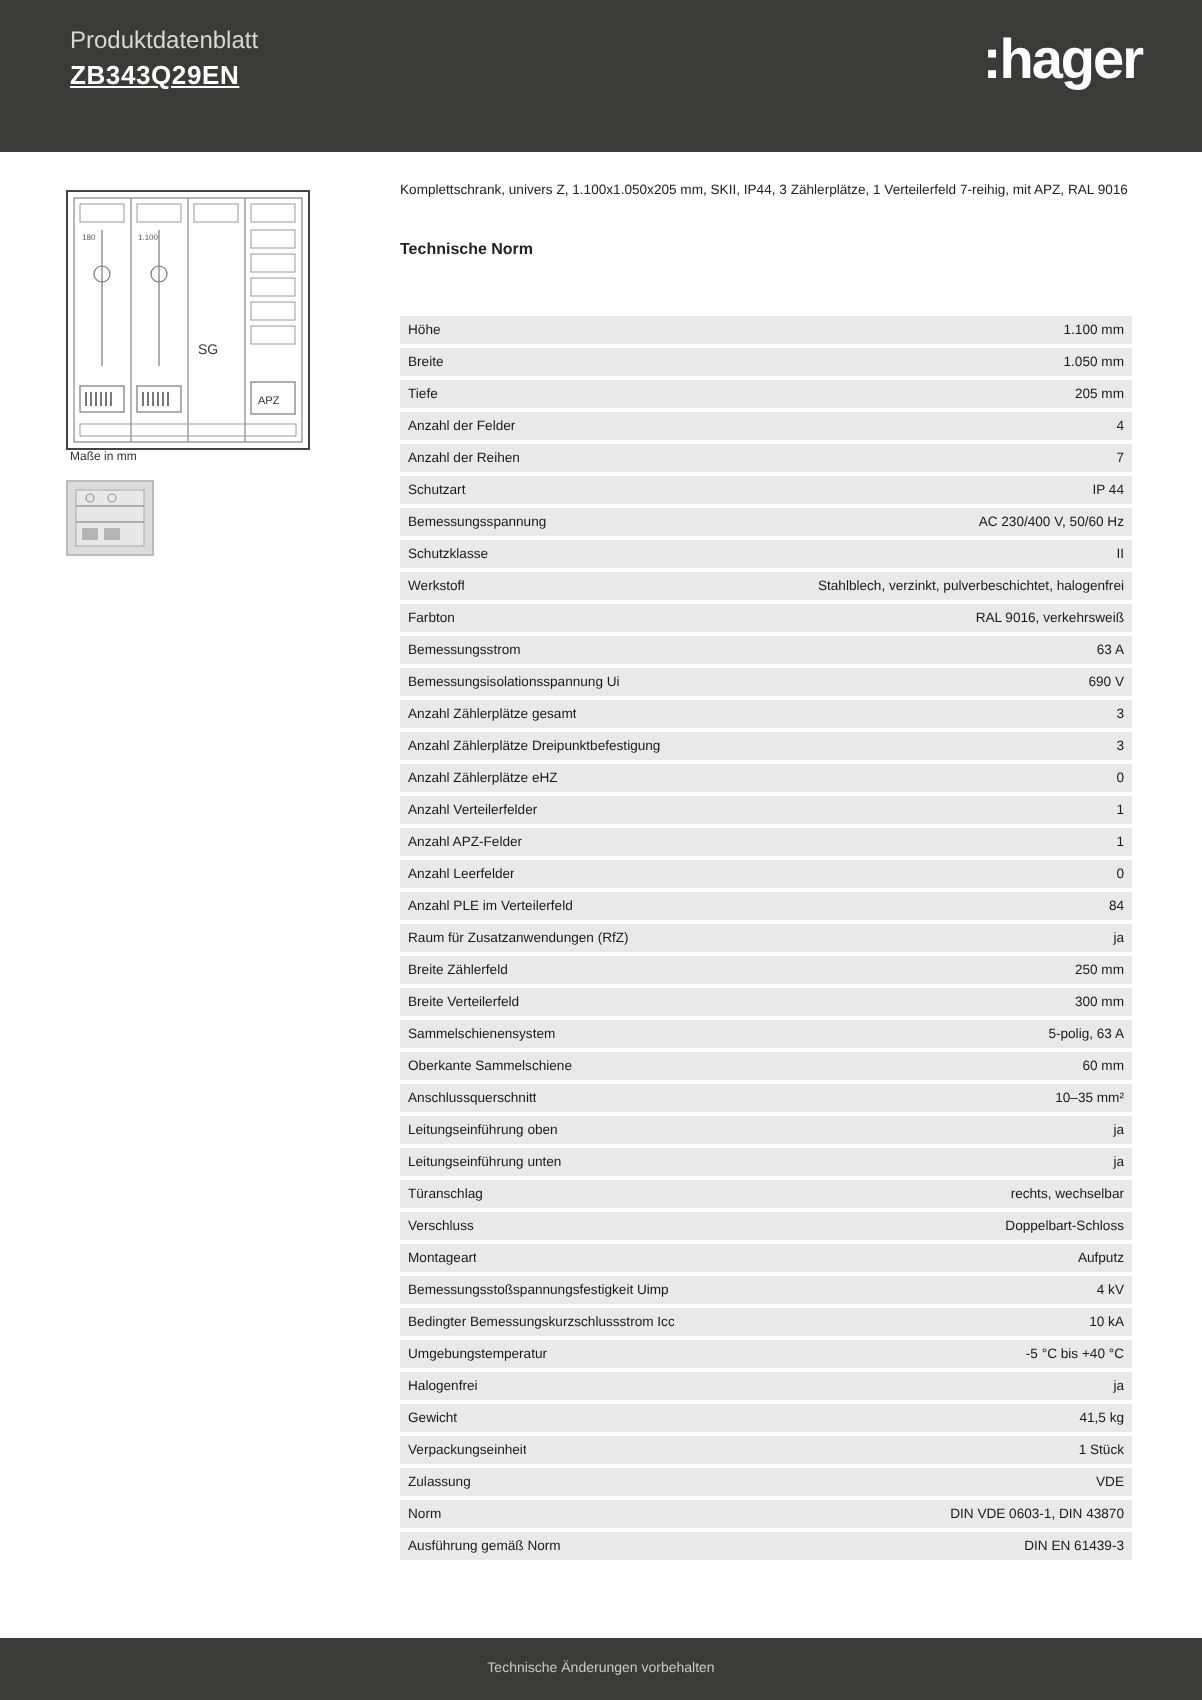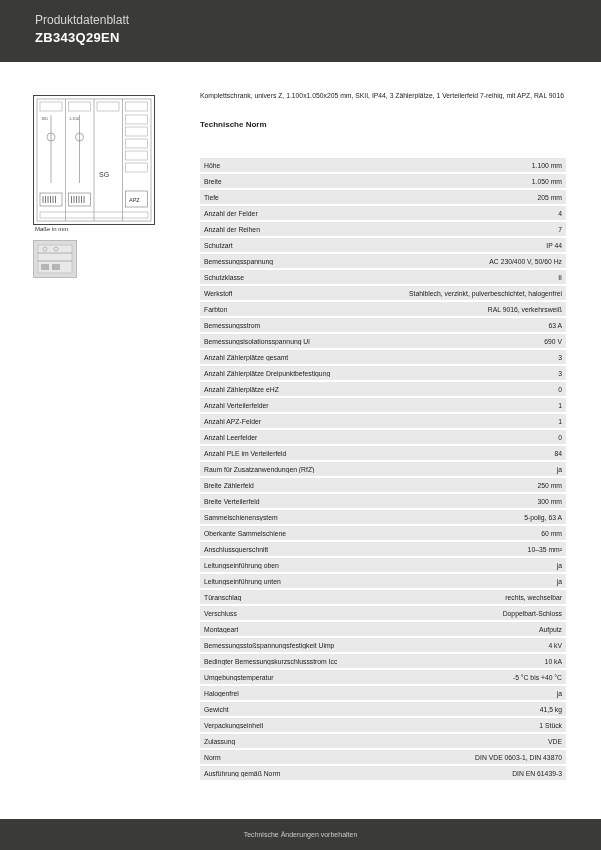--- a/index.html
+++ b/index.html
@@ -3,23 +3,23 @@
 <meta charset="utf-8">
 <style>
   * { box-sizing: border-box; }
   html,body { margin:0; padding:0; background:#ffffff; }
   .page {
     position:relative; width:601px; height:850px; background:#ffffff;
     font-family:"Liberation Sans", sans-serif; overflow:hidden;
     margin:0 auto;
   }
   
-  .header { position:absolute; top:0; left:0; width:601px; height:62px; background:#3a3a39; }
+  .header { position:absolute; top:0; left:0; width:601px; height:76px; background:#3a3a39; }
   .doc-type { position:absolute; left:35px; top:13px; font-size:12px; color:#d6d6d6; }
-  .product-id { position:absolute; left:35px; top:30px; font-size:13px; font-weight:bold; color:#ffffff; letter-spacing:0.3px; }
+  .product-id { position:absolute; left:35px; top:30px; font-size:13px; font-weight:bold; color:#ffffff; letter-spacing:0.3px;text-decoration:underline; }
   .logo { position:absolute; right:30px; top:14px; font-size:28px; font-weight:bold; color:#ffffff; letter-spacing:-1px; }
 
   
   .drawing-wrap { position:absolute; left:33px; top:95px; }
   .drawing-caption { position:absolute; left:35px; top:226px; font-size:6px; color:#333333; }
   .thumb-wrap { position:absolute; left:33px; top:240px; }
 
   
   .description { position:absolute; left:200px; top:92px; width:370px; font-size:6.8px; color:#222222; white-space:nowrap; overflow:hidden; }
   .section-title { position:absolute; left:200px; top:120px; font-size:8px; font-weight:bold; color:#222222; }
@@ -41,20 +41,21 @@
   svg text { font-family:"Liberation Sans", sans-serif; }
 </style>
 </head>
 <body>
 
 <div class="page">
 
   <div class="header">
     <div class="doc-type">Produktdatenblatt</div>
     <div class="product-id">ZB343Q29EN</div>
+    <div class="logo">:hager</div>
   </div>
 
   <div class="drawing-wrap">
     <svg width="122" height="130" viewBox="0 0 122 130">
       <rect x="0.5" y="0.5" width="121" height="129" fill="#ffffff" stroke="#444444" stroke-width="1"></rect>
       <rect x="4" y="4" width="114" height="122" fill="none" stroke="#888888" stroke-width="0.6"></rect>
 
       <line x1="32.5" y1="4" x2="32.5" y2="126" stroke="#888888" stroke-width="0.6"></line>
       <line x1="61" y1="4" x2="61" y2="126" stroke="#888888" stroke-width="0.6"></line>
       <line x1="89.5" y1="4" x2="89.5" y2="126" stroke="#888888" stroke-width="0.6"></line>

